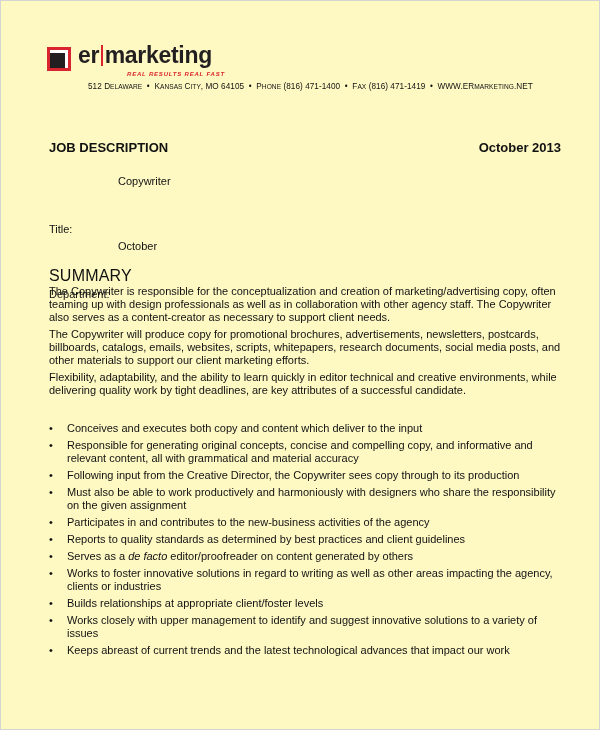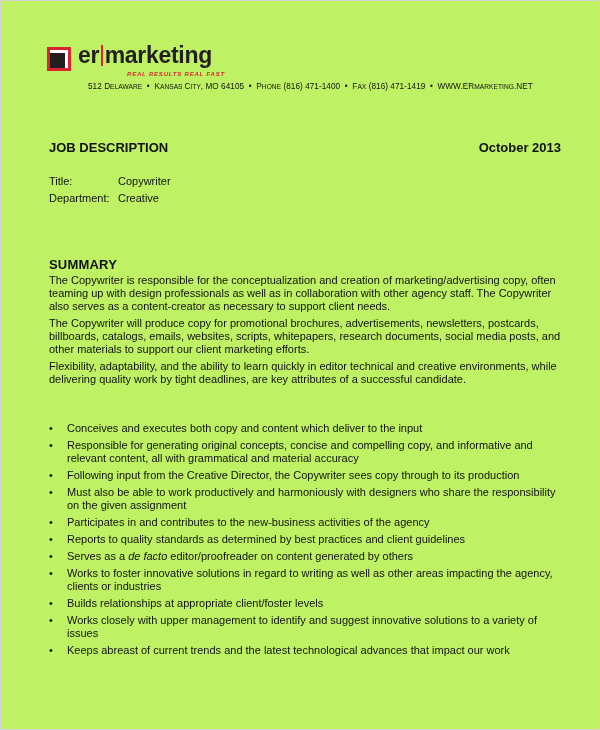--- a/index.html
+++ b/index.html
@@ -1,36 +1,36 @@
 <!DOCTYPE html>
 <html><head>
 <meta charset="utf-8">
 <style>
   html, body { margin: 0; padding: 0; background: #ffffff; }
   body { width: 600px; height: 730px; position: relative; overflow: hidden;
          font-family: "Liberation Sans", sans-serif; color: #111; }
   .page { position: absolute; left: 0; top: 0; width: 598px; height: 728px;
-          border: 1px solid #d4d4d4; background: #bef264; }
+          border: 1px solid #d4d4d4; background: #fef9c3; }
   .logo { position: absolute; left: 46px; top: 44px; width: 160px; height: 36px; }
   .logo-mark { position: absolute; left: 0; top: 2px; width: 24px; height: 24px; }
   .logo-mark .outer { position: absolute; left: 0; top: 0; width: 24px; height: 24px; background: #d9252f; }
   .logo-mark .inner-w { position: absolute; left: 3px; top: 3px; width: 18px; height: 18px; background: #fff; }
   .logo-mark .inner-b { position: absolute; left: 3px; top: 6px; width: 15px; height: 15px; background: #231f20; }
   .logo-text { position: absolute; left: 31px; top: -3px; font-size: 23px; font-weight: bold; color: #231f20; letter-spacing: -0.3px; white-space: nowrap; }
   .logo-text .bar { display: inline-block; width: 1.5px; height: 21px; background: #d9252f; margin: 0 2px; vertical-align: -3px; }
   .tagline { position: absolute; left: 80px; top: 26px; font-size: 6px; font-weight: bold; font-style: italic; color: #d9252f; letter-spacing: 0.8px; white-space: nowrap; }
   .address { position: absolute; left: 87px; top: 81px; font-size: 8.2px; color: #111; white-space: nowrap; letter-spacing: 0.05px; }
   .address .sc { font-size: 6.6px; }
   .hdr-row { position: absolute; left: 48px; top: 139px; width: 512px; font-size: 13px; font-weight: bold; }
   .hdr-row .date { position: absolute; right: 0; top: 0; }
   .info { position: absolute; left: 48px; top: 172px; font-size: 11px; line-height: 17px; }
   .info .row { display: flex; }
-  .info .lbl { width: 69px; }
+  .info .lbl { width: 69px; margin-top: 48px; }
   .section { position: absolute; left: 48px; width: 515px; font-size: 11px; line-height: 13px; }
-  .section h2 { font-size: 13px; font-weight: bold; margin: 0 0 3px 0; letter-spacing: 0.2px; }
+  .section h2 { font-size: 16px; font-weight: normal; margin: 11px 0 3px 0; letter-spacing: 0.2px; }
   .section p { margin: 0 0 4px 0; }
   .summary { top: 257px; }
   .duties { top: 421px; }
   .duties ul { list-style: none; margin: 0; padding: 0; }
   .duties li { position: relative; padding-left: 18px; margin-bottom: 4px; }
   .duties li .bullet { position: absolute; left: 0; top: 0; }
 </style>
 </head>
 <body>
 
@@ -53,21 +53,21 @@
     <span class="date">October 2013</span>
   </div>
 
   <div class="info">
     <div class="row">
       <span class="lbl">Title:</span>
       <span>Copywriter</span>
     </div>
     <div class="row">
       <span class="lbl">Department:</span>
-      <span>Creative</span>
+      <span>October</span>
     </div>
   </div>
 
   <div class="section summary">
     <h2>SUMMARY</h2>
     <p>The Copywriter is responsible for the conceptualization and creation of marketing/advertising copy, often teaming up with design professionals as well as in collaboration with other agency staff. The Copywriter also serves as a content-creator as necessary to support client needs.</p>
     <p>The Copywriter will produce copy for promotional brochures, advertisements, newsletters, postcards, billboards, catalogs, emails, websites, scripts, whitepapers, research documents, social media posts, and other materials to support our client marketing efforts.</p>
     <p>Flexibility, adaptability, and the ability to learn quickly in editor technical and creative environments, while delivering quality work by tight deadlines, are key attributes of a successful candidate.</p>
   </div>
 

